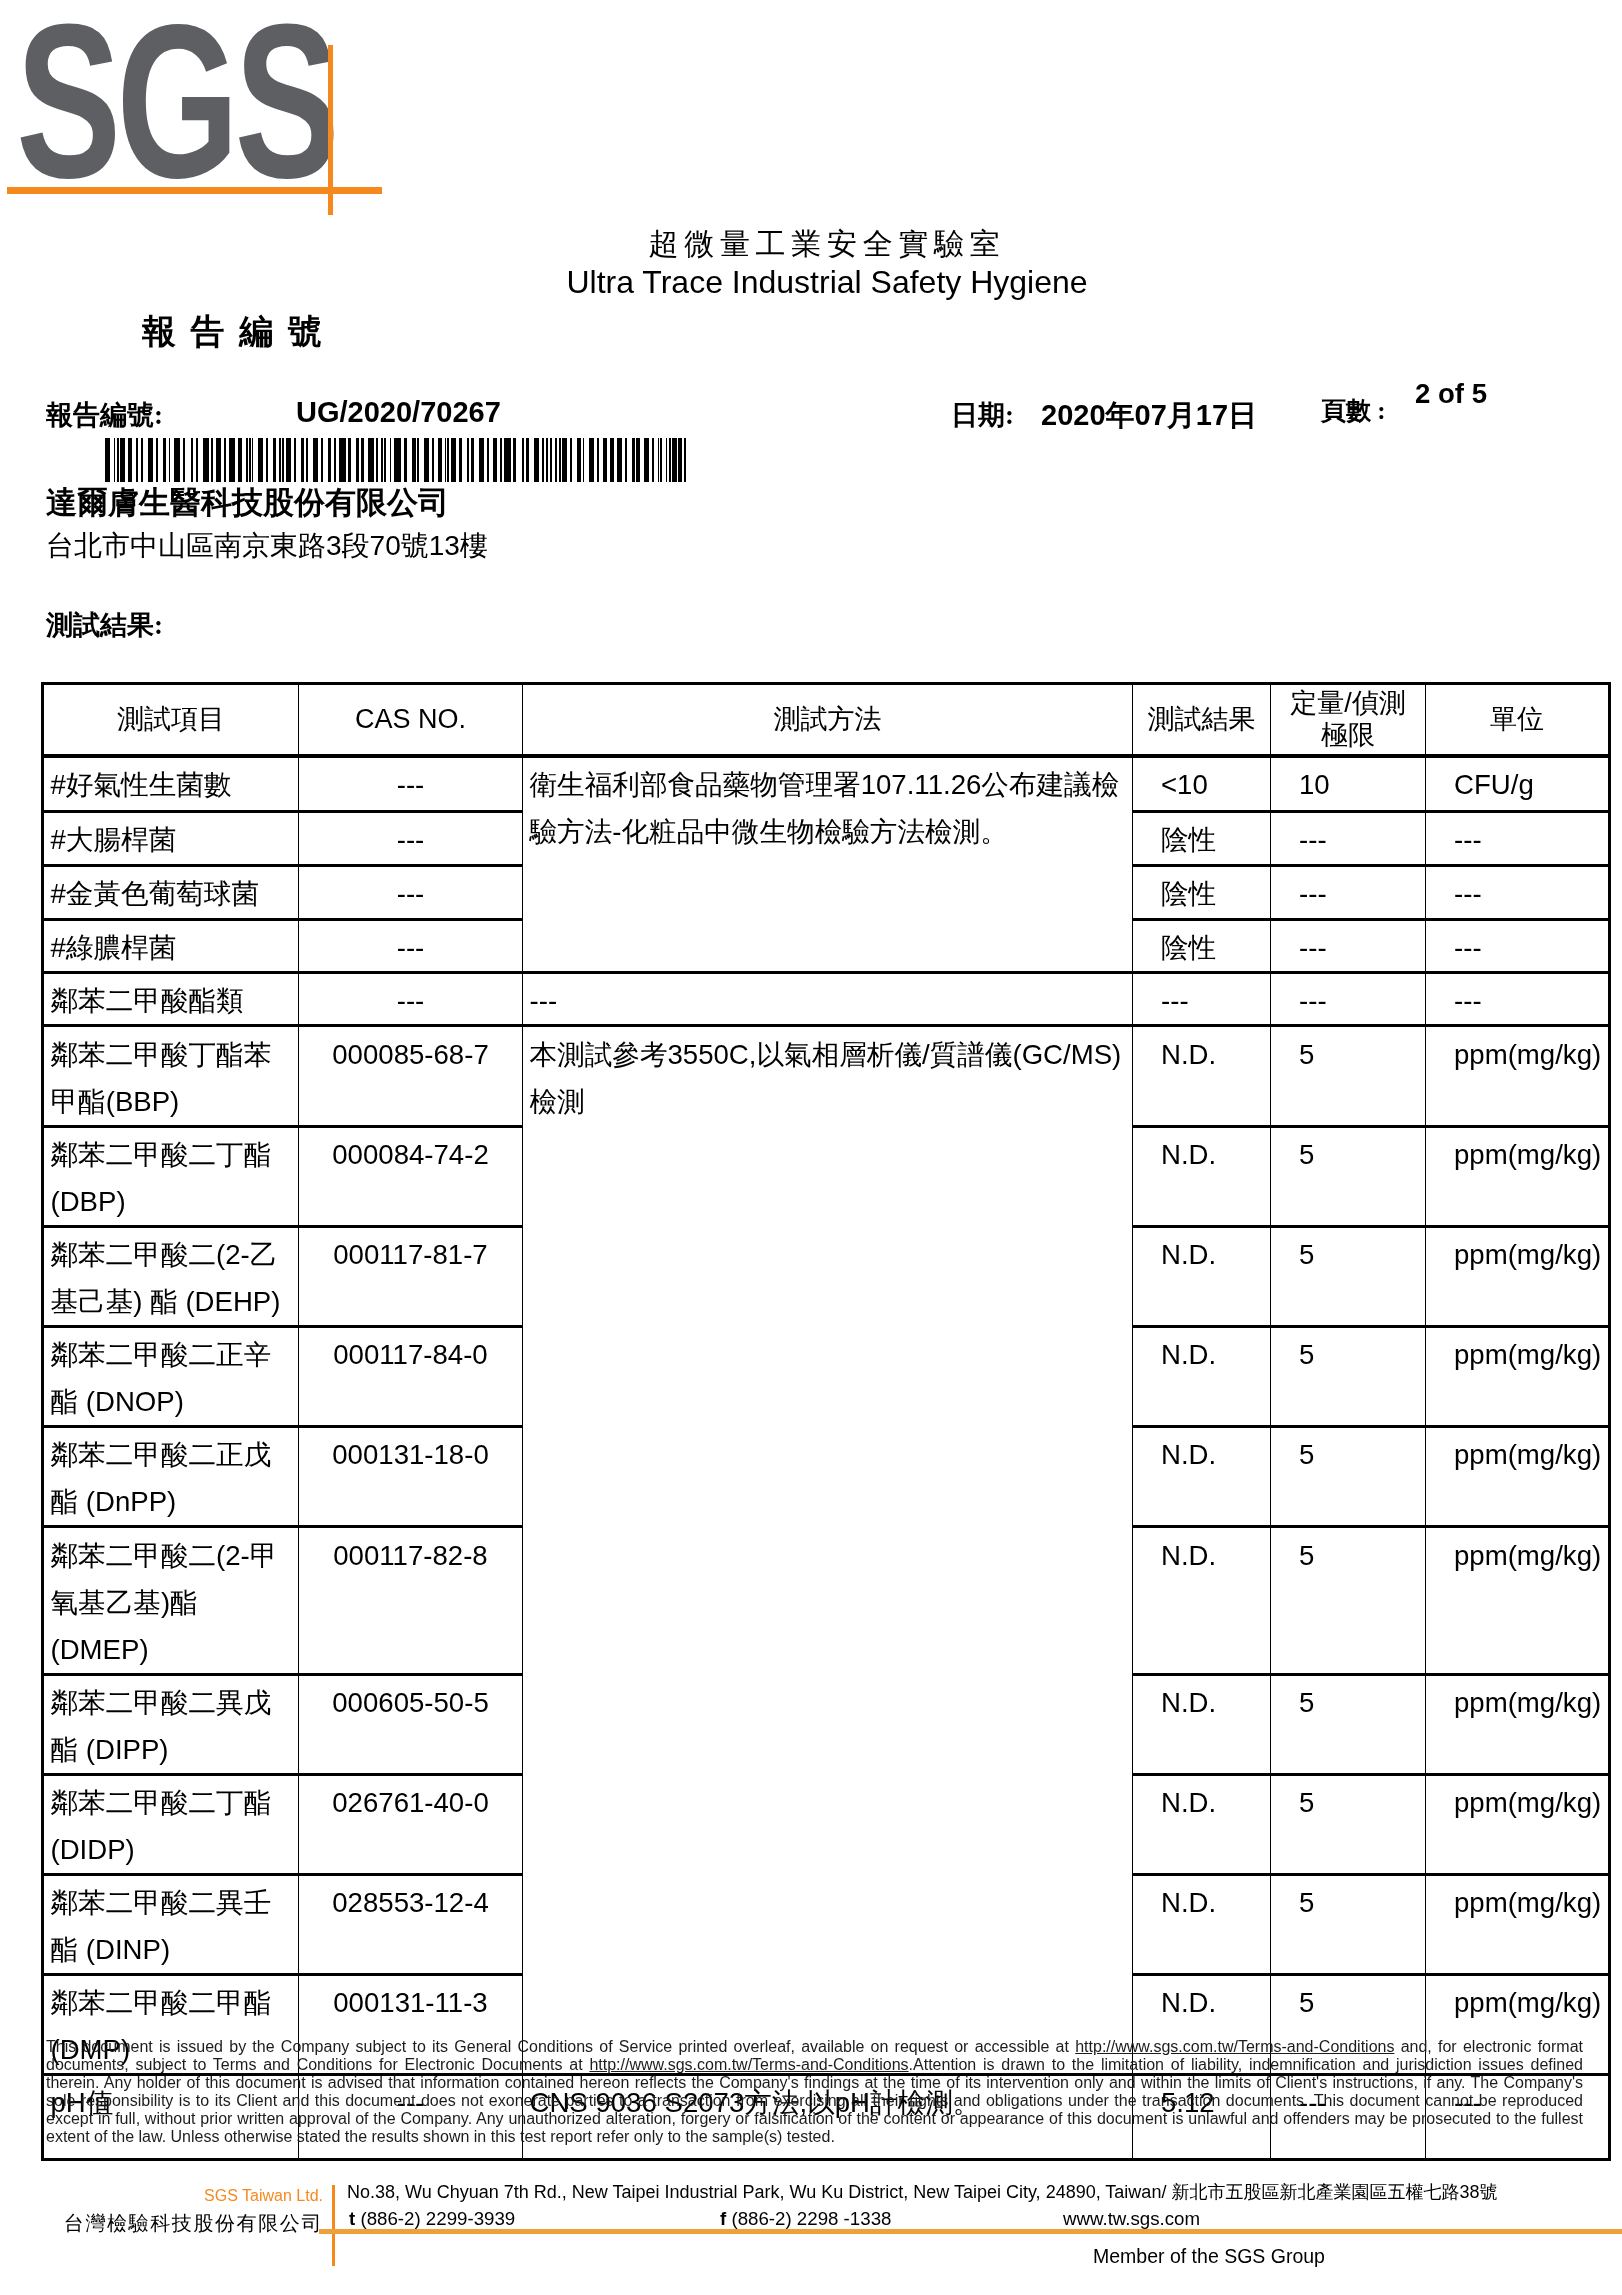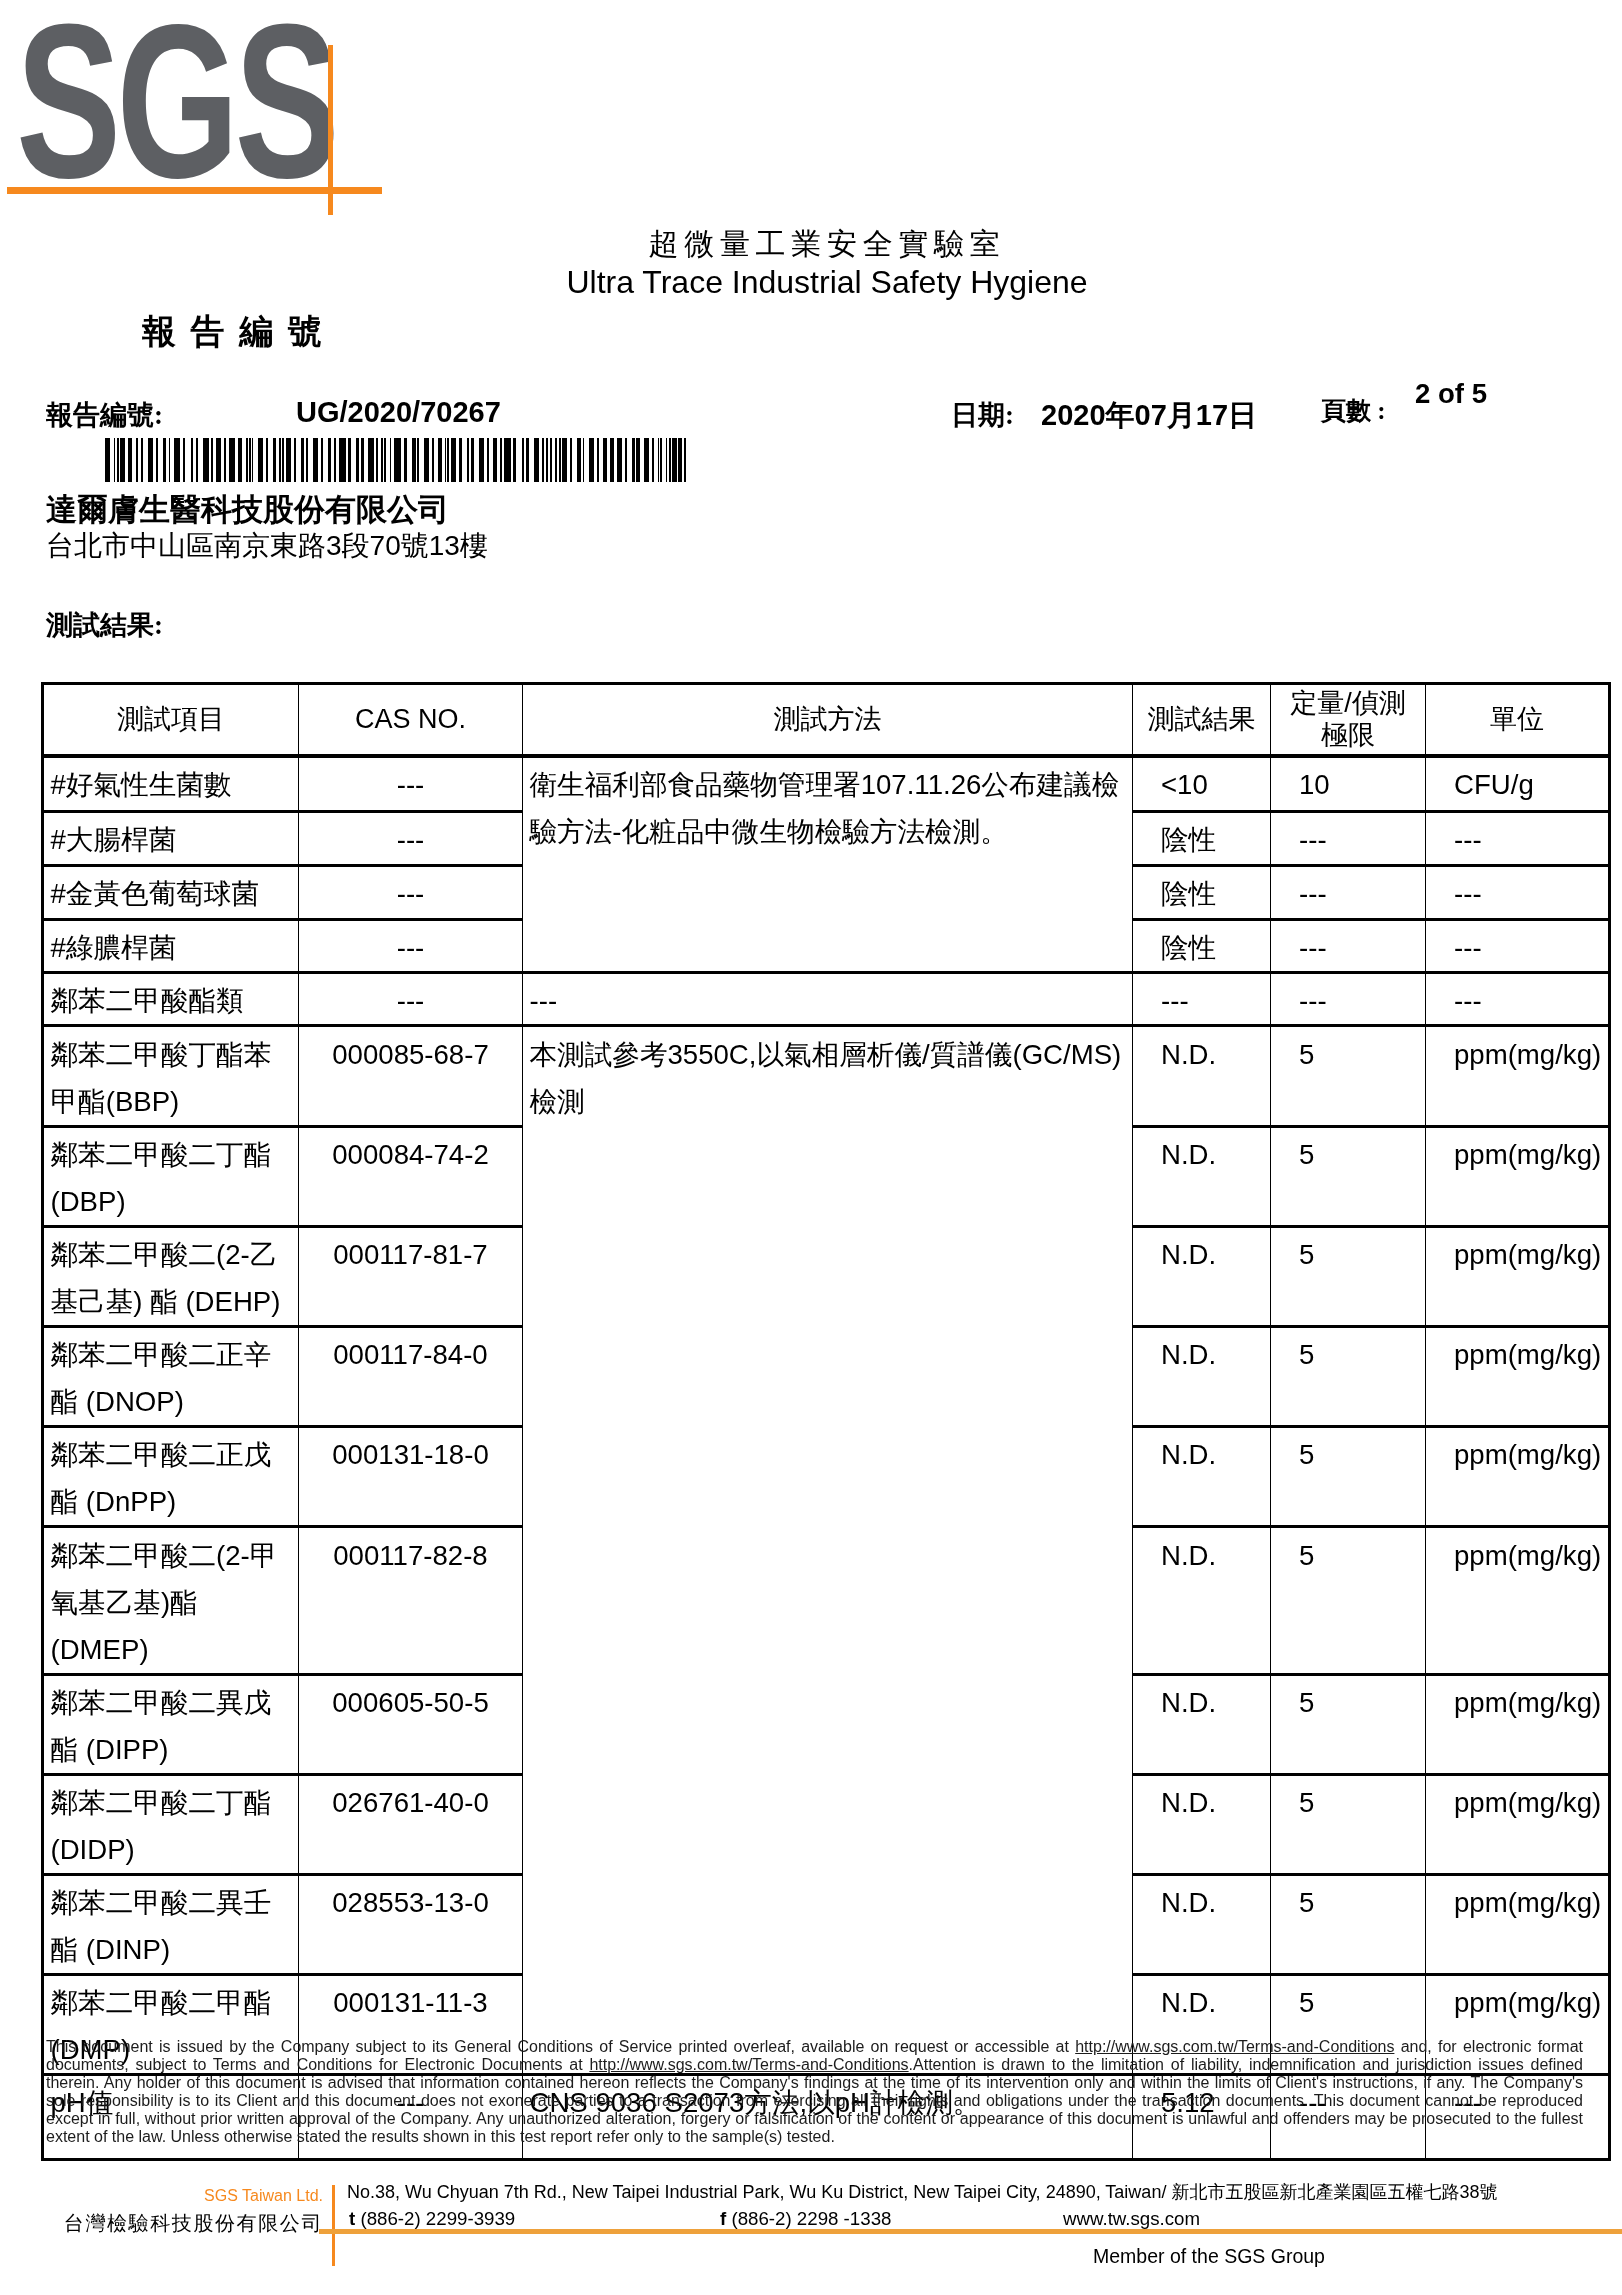--- a/index.html
+++ b/index.html
@@ -44,21 +44,21 @@
   
   .barcode{
     position:absolute;left:105px;top:438px;width:581px;height:44px;
     background-color:#fff;
     background-image:
       repeating-linear-gradient(90deg,#000 0 2.4px,transparent 2.4px 5.7px,#000 5.7px 7.3px,transparent 7.3px 12px,#000 12px 17px,transparent 17px 20px,#000 20px 22px,transparent 22px 27.6px),
       repeating-linear-gradient(90deg,#000 0 1.6px,transparent 1.6px 9px,#000 9px 11.4px,transparent 11.4px 22px,#000 22px 23.5px,transparent 23.5px 33px);
     border-left:3.2px solid #000;border-right:2.4px solid #000;
   }
 
-  .company-name{position:absolute;left:46px;top:482px;font-weight:bold;font-size:31px;margin-top:7px;}
+  .company-name{position:absolute;left:46px;top:482px;font-weight:bold;font-size:31px;}
   .company-address{position:absolute;left:46px;top:527px;font-size:28px;}
   .results-label{position:absolute;left:46px;top:607px;}
 
   
   table.results{
     position:absolute;left:41px;top:682px;width:1566px;
     border-collapse:collapse;table-layout:fixed;
     font-family:"Liberation Sans",sans-serif;font-size:27.6px;
   }
   table.results th,table.results td{border:1.6px solid #000;border-top-width:3.2px;border-bottom-width:3.2px;}
@@ -230,21 +230,21 @@
         </tr>
         <tr style="height: 86px;">
           <td class="c-item">鄰苯二甲酸二丁酯 (DIDP)</td>
           <td class="c-cas">026761-40-0</td>
           <td class="c-result">N.D.</td>
           <td class="c-limit">5</td>
           <td class="c-unit">ppm(mg/kg)</td>
         </tr>
         <tr style="height: 83px;">
           <td class="c-item">鄰苯二甲酸二異壬酯 (DINP)</td>
-          <td class="c-cas">028553-13-0</td>
+          <td class="c-cas">028553-12-4</td>
           <td class="c-result">N.D.</td>
           <td class="c-limit">5</td>
           <td class="c-unit">ppm(mg/kg)</td>
         </tr>
         <tr style="height: 84px;">
           <td class="c-item">鄰苯二甲酸二甲酯(DMP)</td>
           <td class="c-cas">000131-11-3</td>
           <td class="c-result">N.D.</td>
           <td class="c-limit">5</td>
           <td class="c-unit">ppm(mg/kg)</td>

